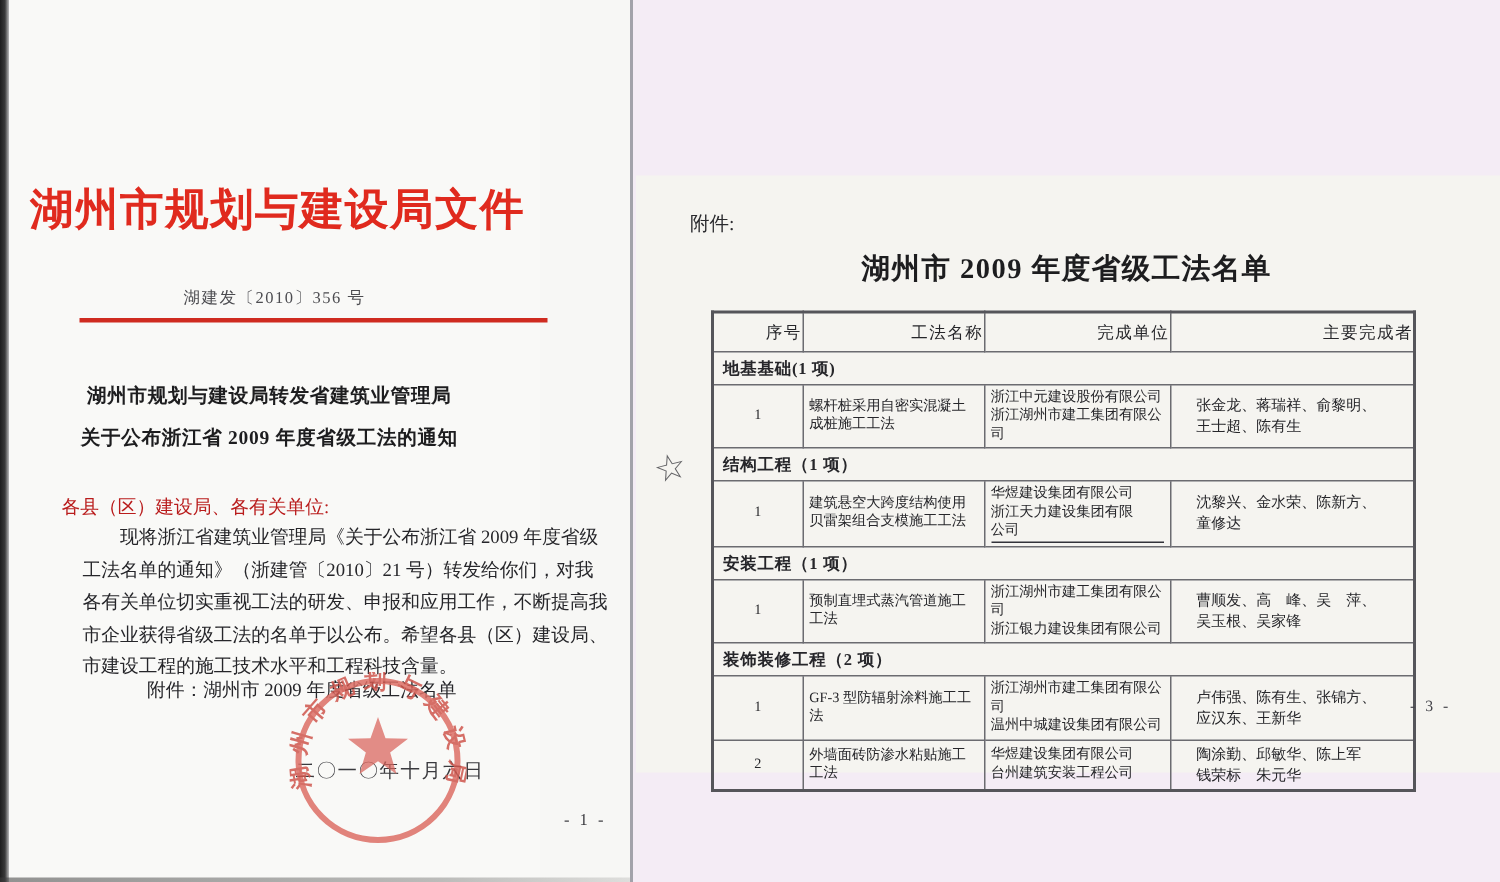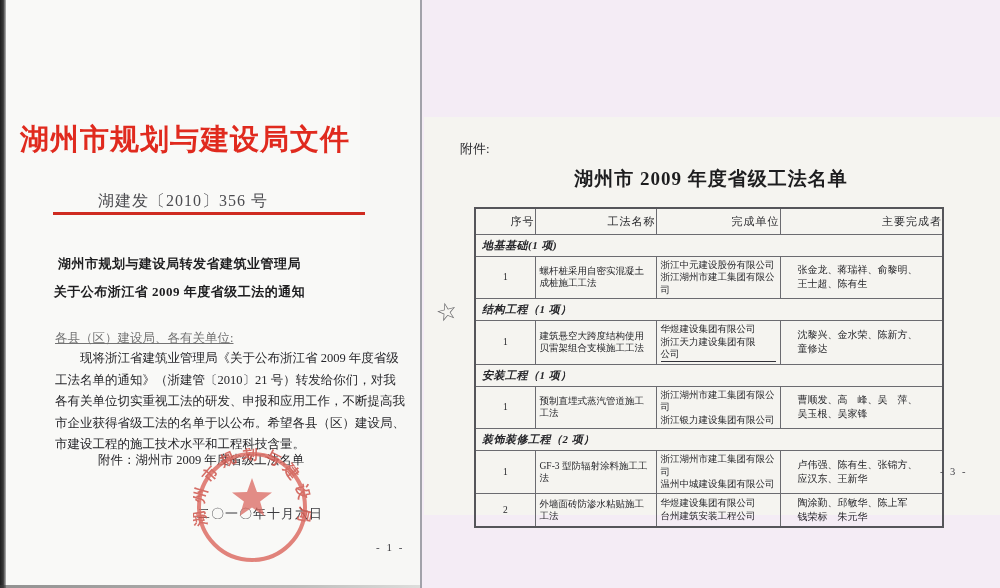--- a/index.html
+++ b/index.html
@@ -23,33 +23,33 @@
     background:linear-gradient(90deg,#3c3c3c,#8a8a88 70%,#c9c9c7);
     opacity:.55;
   }
   .red-header {
     position:absolute; left:20px; right:10px; top:120px;
     text-align:center; font-size:29px; font-weight:bold;
     color:#e02a1e; letter-spacing:1px; white-space:nowrap;
   }
   .doc-number {
     position:absolute; left:16px; right:10px; top:191px;
-    text-align:center; font-size:16px; color:#4c4c50; letter-spacing:1px;
+    text-align:center; font-size:11px; color:#4c4c50; letter-spacing:1px;
   }
   .red-rule {
     position:absolute; left:53px; top:212px; width:312px; height:3px;
     background:#cf2b20;
   }
   .doc-title {
     position:absolute; left:14px; right:15px; top:250px;
     text-align:center; font-size:13px; font-weight:bold;
     line-height:28px; color:#1d1d1f; letter-spacing:.5px;
   }
   .salutation {
-    position:absolute; left:55px; top:330px; font-size:12.5px; color:#737373;text-decoration:underline;
+    position:absolute; left:41px; top:330px; font-size:12.5px; color:#b91c1c;
   }
   .body-paragraph {
     position:absolute; left:55px; top:348px; width:312px;
     font-size:12.5px; color:#26262a;
   }
   .body-line { line-height:21.5px; white-space:nowrap; }
   .attachment-line {
     position:absolute; left:80px; top:452px; font-size:12.5px; color:#26262a;margin-left:18px;
   }
   .issue-date {
@@ -81,21 +81,21 @@
     position:absolute; left:52px; top:207px; width:468px;
     border-collapse:collapse; table-layout:fixed;
     font-size:9.5px; color:#26262a;
     border:2px solid #55555a;
   }
   .methods-table th, .methods-table td {
     border:1px solid #6b6b70; vertical-align:middle;
   }
   .hdr-row { height:26px; }
   .hdr-row th { font-size:11px; font-weight:normal; text-align:right; letter-spacing:1px; }
-  .section-row { height:22px;font-style:italic; }
+  .section-row { height:22px; }
   .section-row td {
     font-size:11px; font-weight:bold; text-align:left; padding-left:6px;
     letter-spacing:.5px;
   }
   .data-row { height:31px; }
   .cell-no { text-align:center; }
   .cell-method { text-align:left; padding:2px 4px; line-height:12px; }
   .cell-units { text-align:left; padding:2px 4px; line-height:12.5px; }
   .cell-authors { text-align:left; padding:2px 17px; font-size:10px; }
   .u { display:inline-block; border-bottom:1px solid #33333a; padding-right:12px; }

